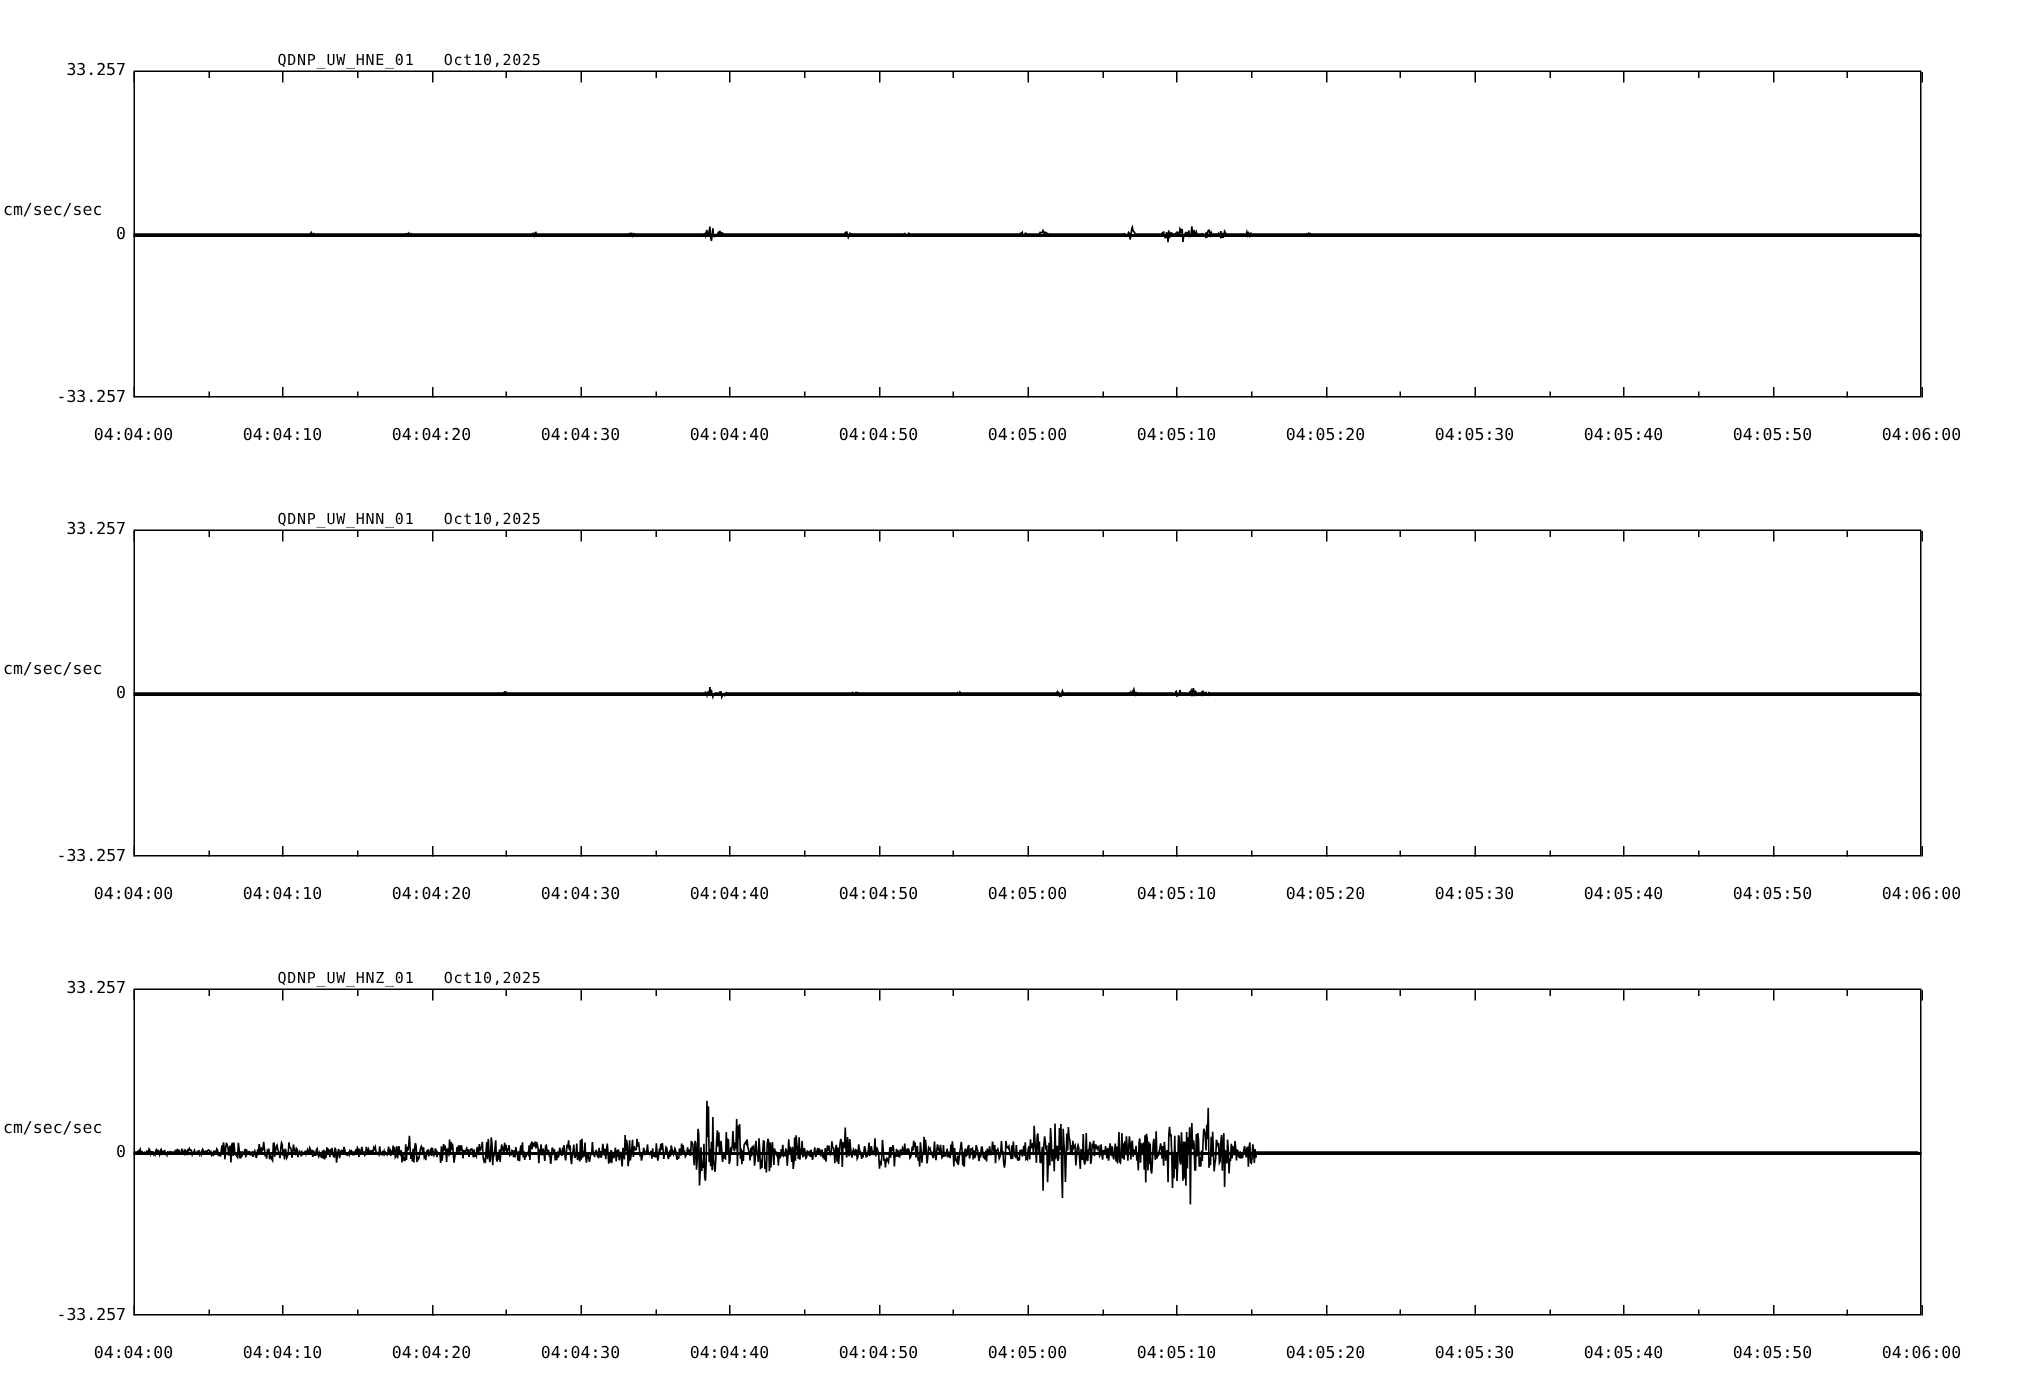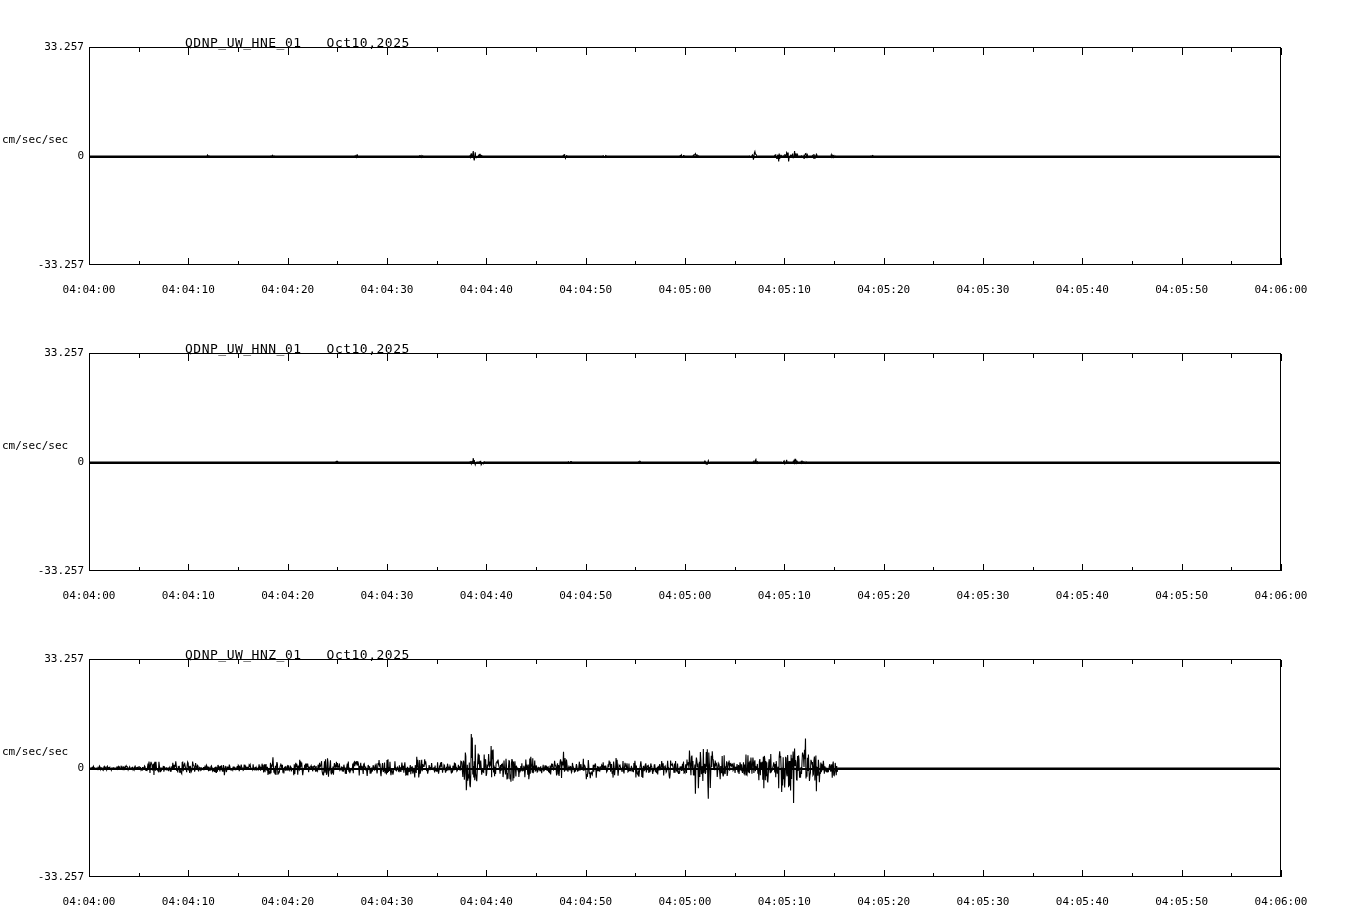--- a/index.html
+++ b/index.html
@@ -36,21 +36,21 @@
     width: 1192px;
     height: 218px;
     border: 1px solid #000000;
     box-sizing: border-box;
     background: #ffffff;
   }
   .panel-title {
     position: absolute;
     left: 185px;
     top: 21px;
-    font-size: 13px;
+    font-size: 10px;
     letter-spacing: 0.5px;
     white-space: pre;
   }
   .ylabel-top {
     position: absolute;
     right: 1274px;
     top: 26px;
     font-size: 11px;
     text-align: right;
     width: 70px;

